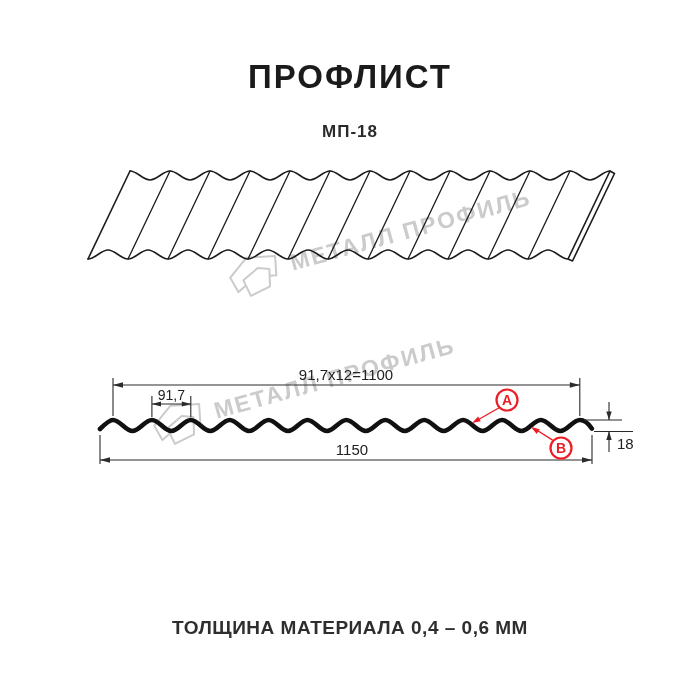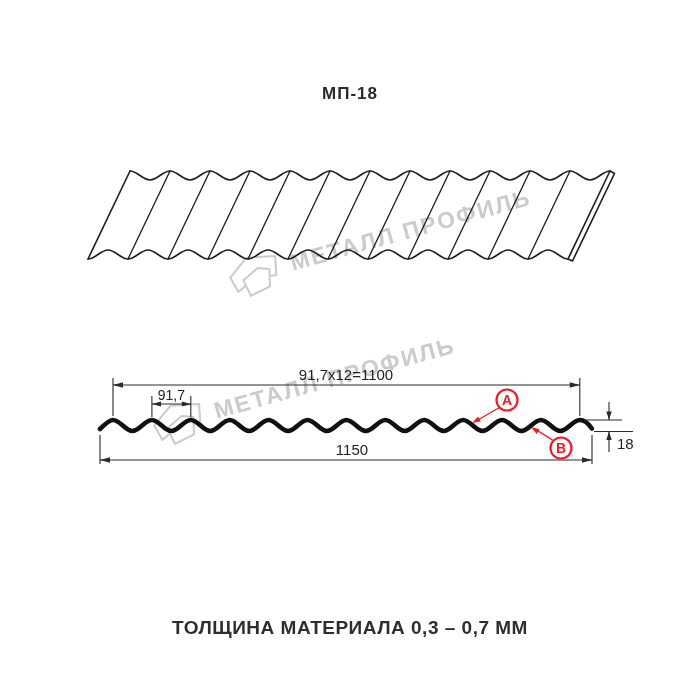--- a/index.html
+++ b/index.html
@@ -45,20 +45,21 @@
 
   .footer {
     position: absolute; top: 617px; left: 0; width: 700px; text-align: center; z-index: 3;
     font-size: 19px; font-weight: bold; letter-spacing: 0.5px; color: #2e2e2e;
   }
 </style>
 </head>
 <body>
 
 <div class="header">
+  <div class="page-title">ПРОФЛИСТ</div>
   <div class="page-subtitle">МП-18</div>
 </div>
 
 <div class="watermark wm-1">
   <svg width="58" height="46" viewBox="0 0 58 46">
     <path d="M5,21 L26,6 L54,12 L50,31 L30,27 L9,37 Z" fill="#ffffff" stroke="#cbcbcb" stroke-width="2" stroke-linejoin="round"></path>
     <path d="M17,27 L34,19 L45,23 L41,40 L20,44 Z" fill="#ffffff" stroke="#cbcbcb" stroke-width="2" stroke-linejoin="round"></path>
   </svg>
   <span class="wm-text">МЕТАЛЛ ПРОФИЛЬ</span>
 </div>
@@ -137,13 +138,13 @@
   </g>
 
   <g>
     <line class="red-thin" x1="472.6" y1="100.2" x2="455" y2="89"></line>
     <polygon class="red-fill" points="451,87 459.7,89.2 456.7,94"></polygon>
     <circle class="red-stroke" cx="481" cy="108" r="10.5"></circle>
     <text class="red-letter" x="481" y="113" text-anchor="middle">B</text>
   </g>
 </svg>
 
-<div class="footer">ТОЛЩИНА МАТЕРИАЛА 0,3 – 0,7 ММ</div>
+<div class="footer">ТОЛЩИНА МАТЕРИАЛА 0,4 – 0,6 ММ</div>
 
 </body></html>

